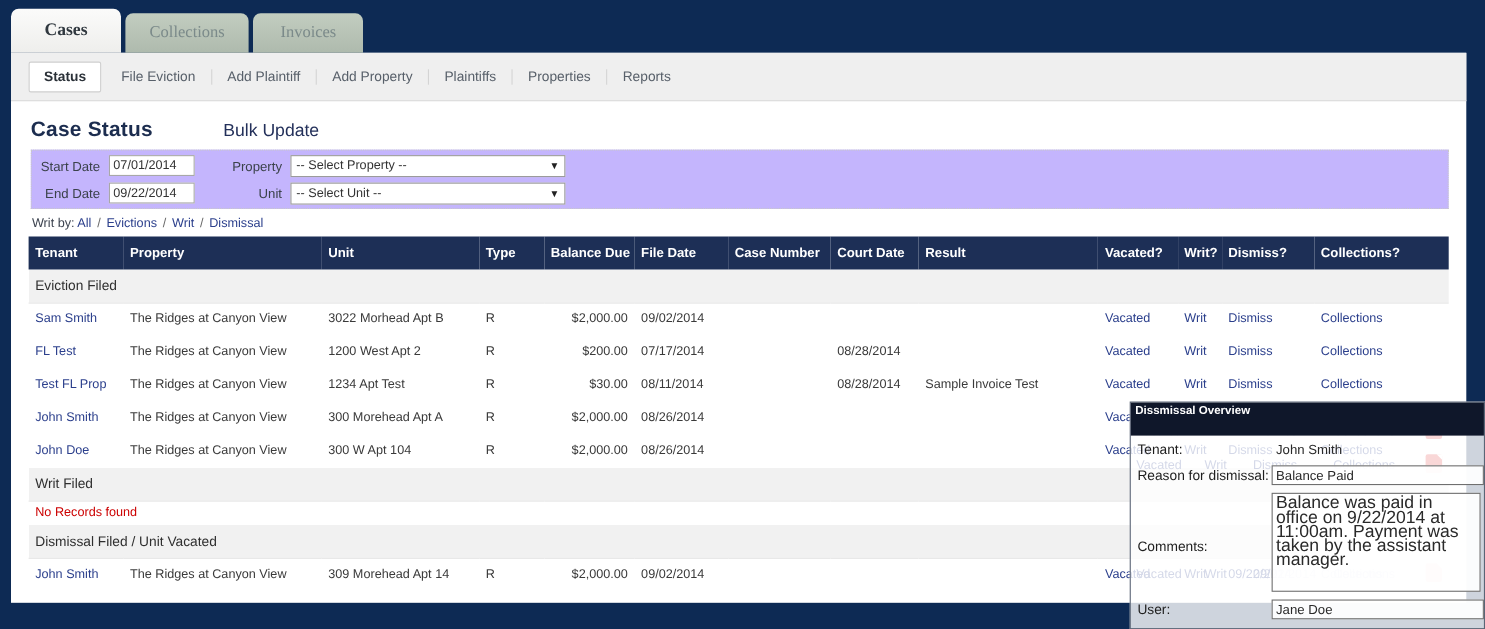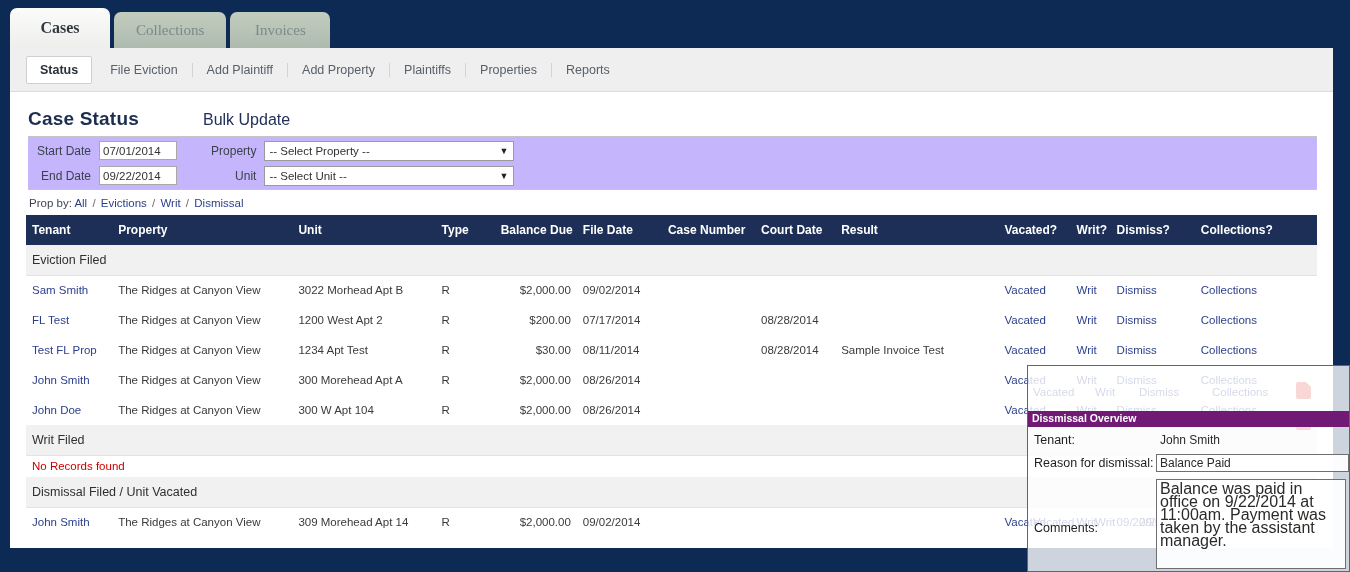--- a/index.html
+++ b/index.html
@@ -220,29 +220,28 @@
     position: absolute;
     left: 1027px; top: 365px;
     width: 323px;
     height: 207px;
     background: rgba(255,255,255,0.80);
     border: 1px solid #5a6576;
     z-index: 20;
     font-size: 12px;
   }
   .dialog .titlebar {
-    height: 16px;
-    background: #701a75;
+    height: 30px;
+    background: #0f172a;
     color: #fff;
     font-size: 10.5px;
     font-weight: bold;
     padding: 0 4px;
     line-height: 14px;
     white-space: nowrap;
-    margin-top: 45px;
   }
   .dialog .body { padding: 4px 0 0 6px; }
   .drow { display: flex; align-items: flex-start; margin-bottom: 7px; }
   .dlabel {
     width: 122px;
     font-size: 12.5px;
     color: #1e1e1e;
     padding-top: 2px;
     flex-shrink: 0;
   }
@@ -344,21 +343,21 @@
         <div>
           <div class="fselect">
             <span>-- Select Unit --</span>
             <span class="caret">▼</span>
           </div>
         </div>
       </div>
     </div>
 
     <div class="viewby">
-      <span>Prop by:</span>
+      <span>Writ by:</span>
       <a>All</a>
       <span class="sep">/</span>
       <a>Evictions</a>
       <span class="sep">/</span>
       <a>Writ</a>
       <span class="sep">/</span>
       <a>Dismissal</a>
     </div>
 
     <div class="tablewrap">

